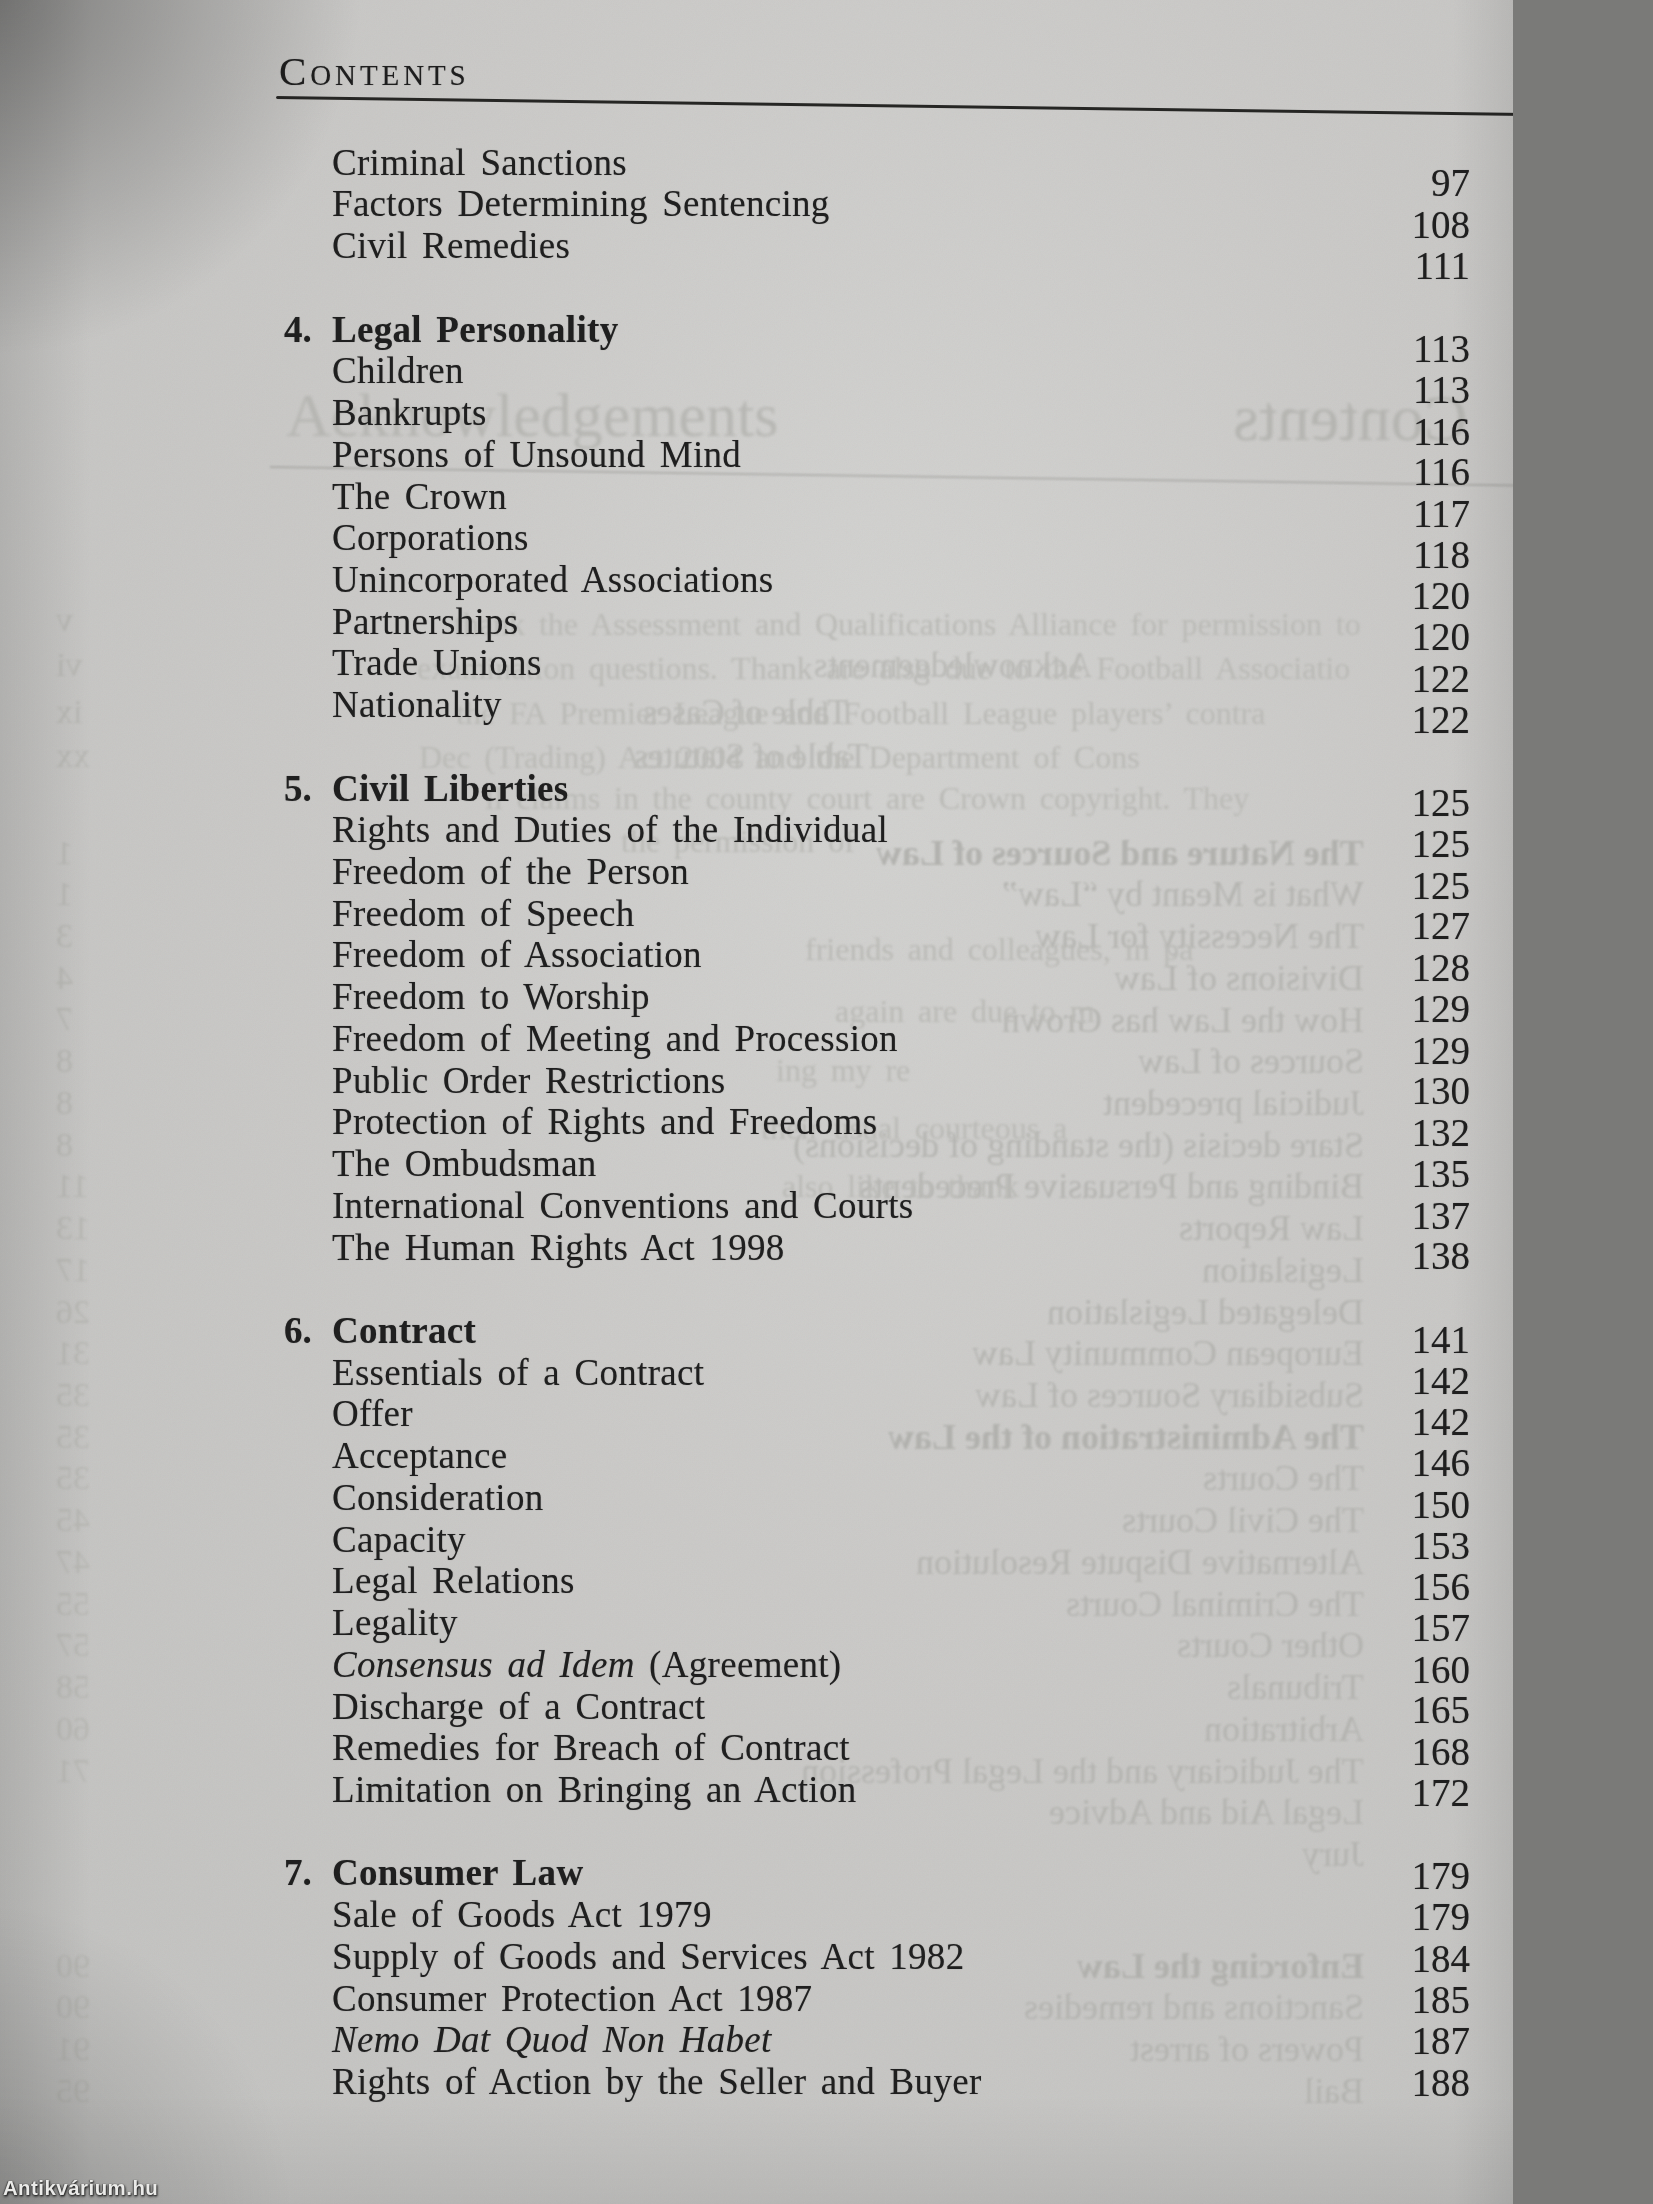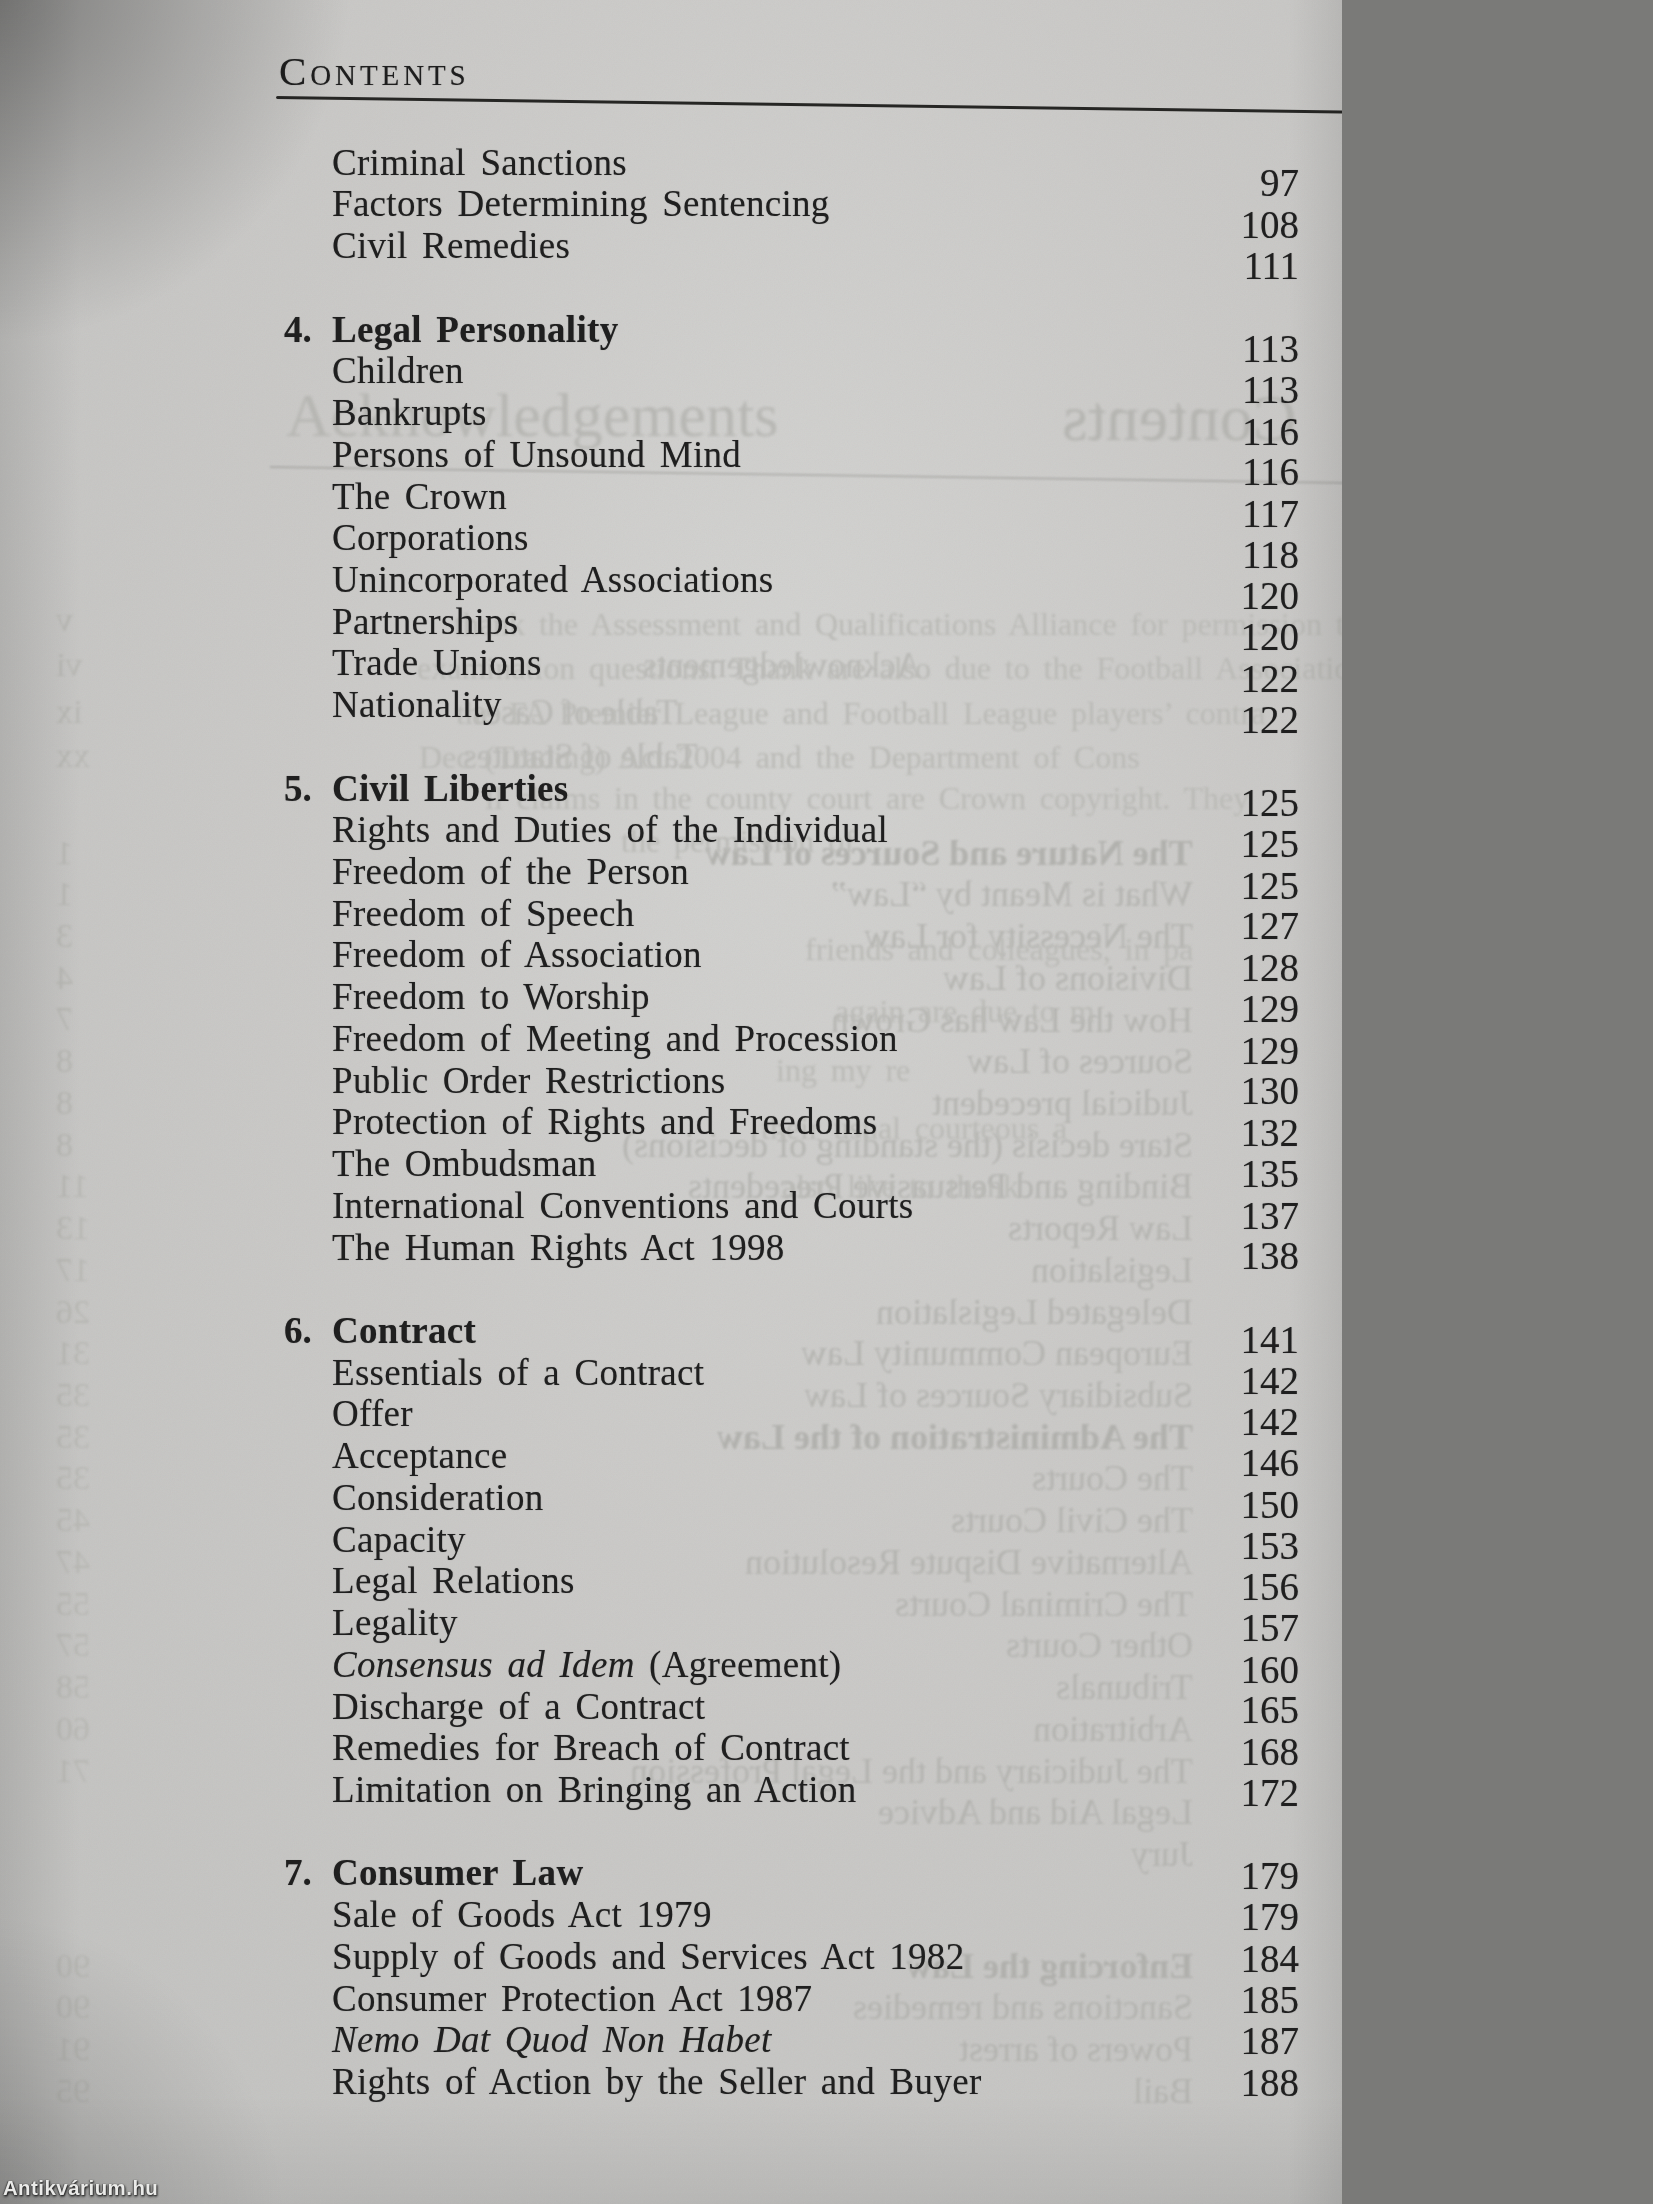--- a/index.html
+++ b/index.html
@@ -1,18 +1,18 @@
 <!DOCTYPE html>
 <html><head>
 <meta charset="utf-8">
 <style>
   html,body{margin:0;padding:0;background:#7a7a78;}
   #page{
     position:relative;
-    width:1342px;height:2205px;
+    width:1513px;height:2205px;
     overflow:hidden;
     background:radial-gradient(ellipse at 58% 32%, #d3d3d1 0%, #cbcac8 42%, #c2c2c0 100%);
     font-family:"Liberation Serif","DejaVu Serif",serif;
   }
   
   #page .vignette{
     position:absolute;inset:0;pointer-events:none;z-index:6;
     background:
       radial-gradient(circle at -1% -1%, rgba(0,0,0,0.38), rgba(0,0,0,0) 14%),
       radial-gradient(circle at -2% 101%, rgba(0,0,0,0.20), rgba(0,0,0,0) 12%),

